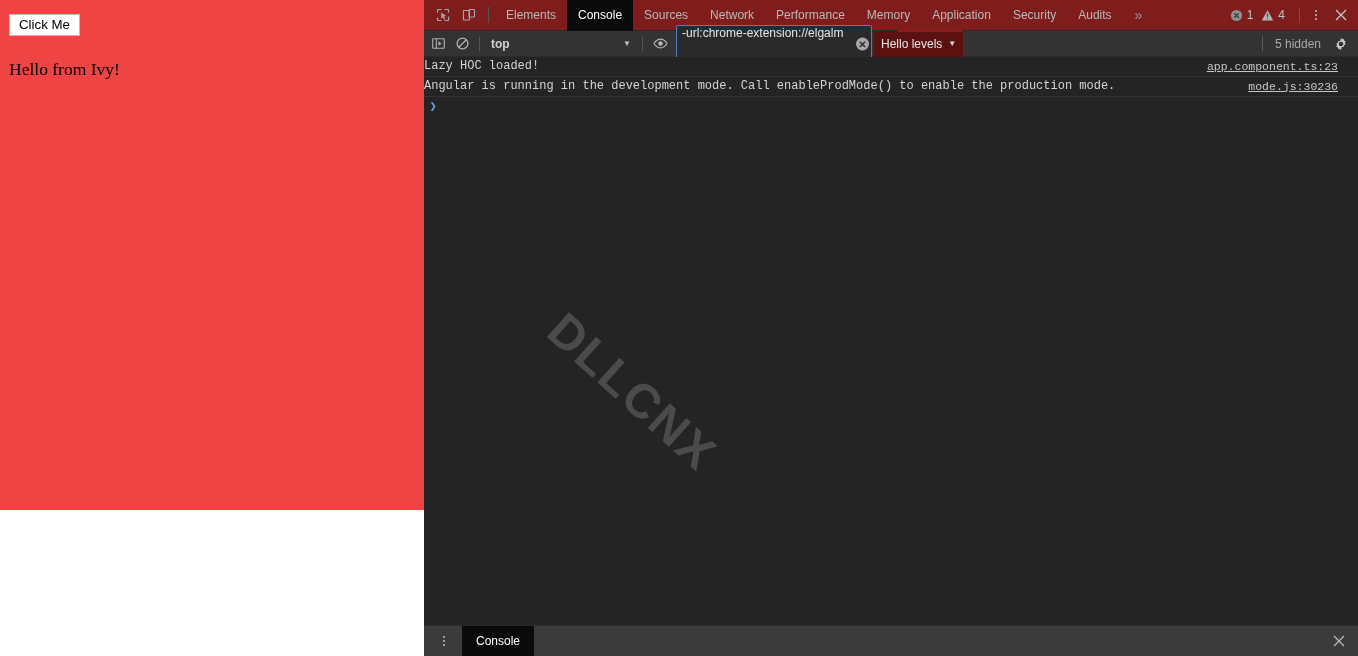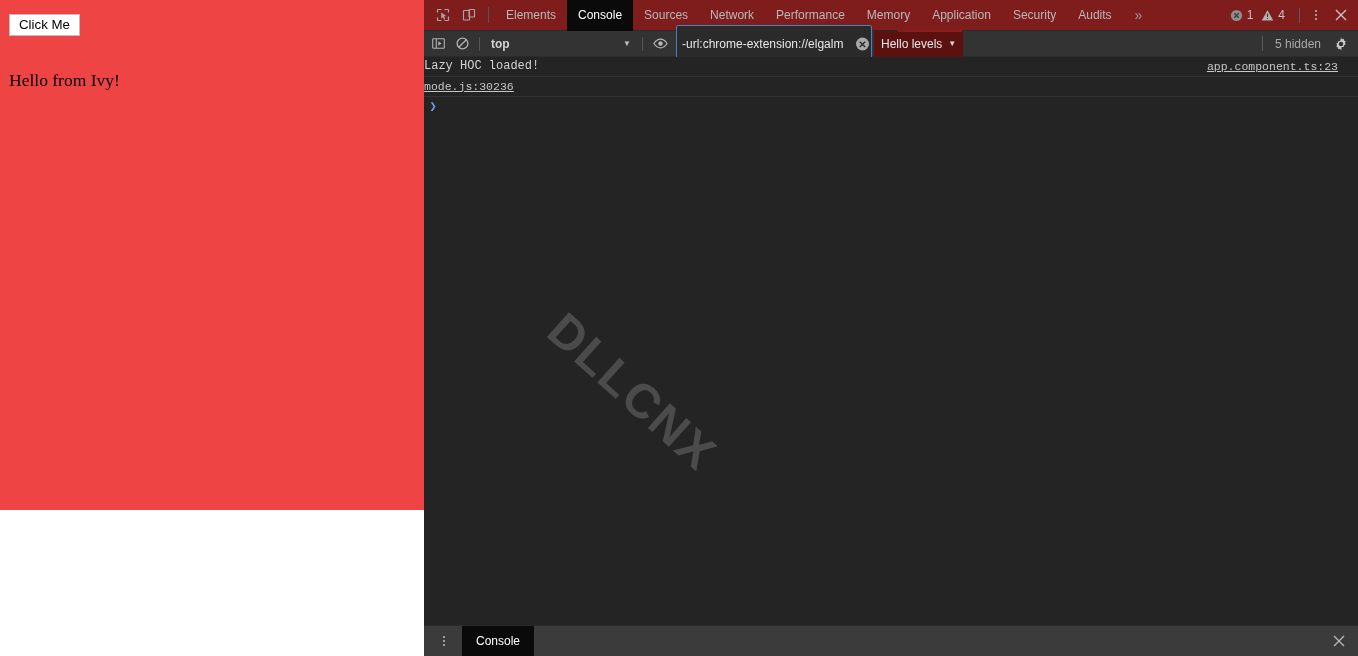--- a/index.html
+++ b/index.html
@@ -40,21 +40,21 @@
     color: #000000;
     background: #ffffff;
     border: 1px solid #bdbdbd;
     border-radius: 0;
     box-shadow: none;
     cursor: default;
   }
   .page-heading {
     position: absolute;
     left: 9px;
-    top: 69px;
+    top: 58px;
     font-family: "Liberation Serif", serif;
     font-size: 17.5px;
     line-height: 22px;
     color: #000000;
     white-space: nowrap;
   }
 
   
   .devtools {
     position: absolute;
@@ -209,21 +209,21 @@
   }
   .context-select .lbl { flex: 1 1 auto; font-weight: bold; }
   .caret {
     font-size: 8px;
     color: #c0c0c0;
     margin-left: 8px;
   }
   .filter-wrap {
     position: relative;
     display: flex;
-    align-items: center;
+    align-items: flex-start;
     width: 196px;
     height: 37px;
     background: #2a2a2a;
     border: 1px solid #4a7fc1;
     border-radius: 2px;
     box-sizing: border-box;
     margin: 0 2px 0 4px;
     padding: 0 18px 0 5px;
     flex: 0 0 auto;
   }
@@ -507,20 +507,21 @@
     </div>
 
     <div class="console-body">
 
       <div class="msg">
         <span class="text">Lazy HOC loaded!</span>
         <a class="src">app.component.ts:23</a>
       </div>
 
       <div class="msg">
+        <span class="text">Angular is running in the development mode. Call enableProdMode() to enable the production mode.</span>
         <a class="src">mode.js:30236</a>
       </div>
 
       <div class="prompt-row">
         <span class="prompt-chevron">❯</span>
         <div class="prompt-input"></div>
       </div>
 
       <div class="watermark">DLLCNX</div>
     </div>

